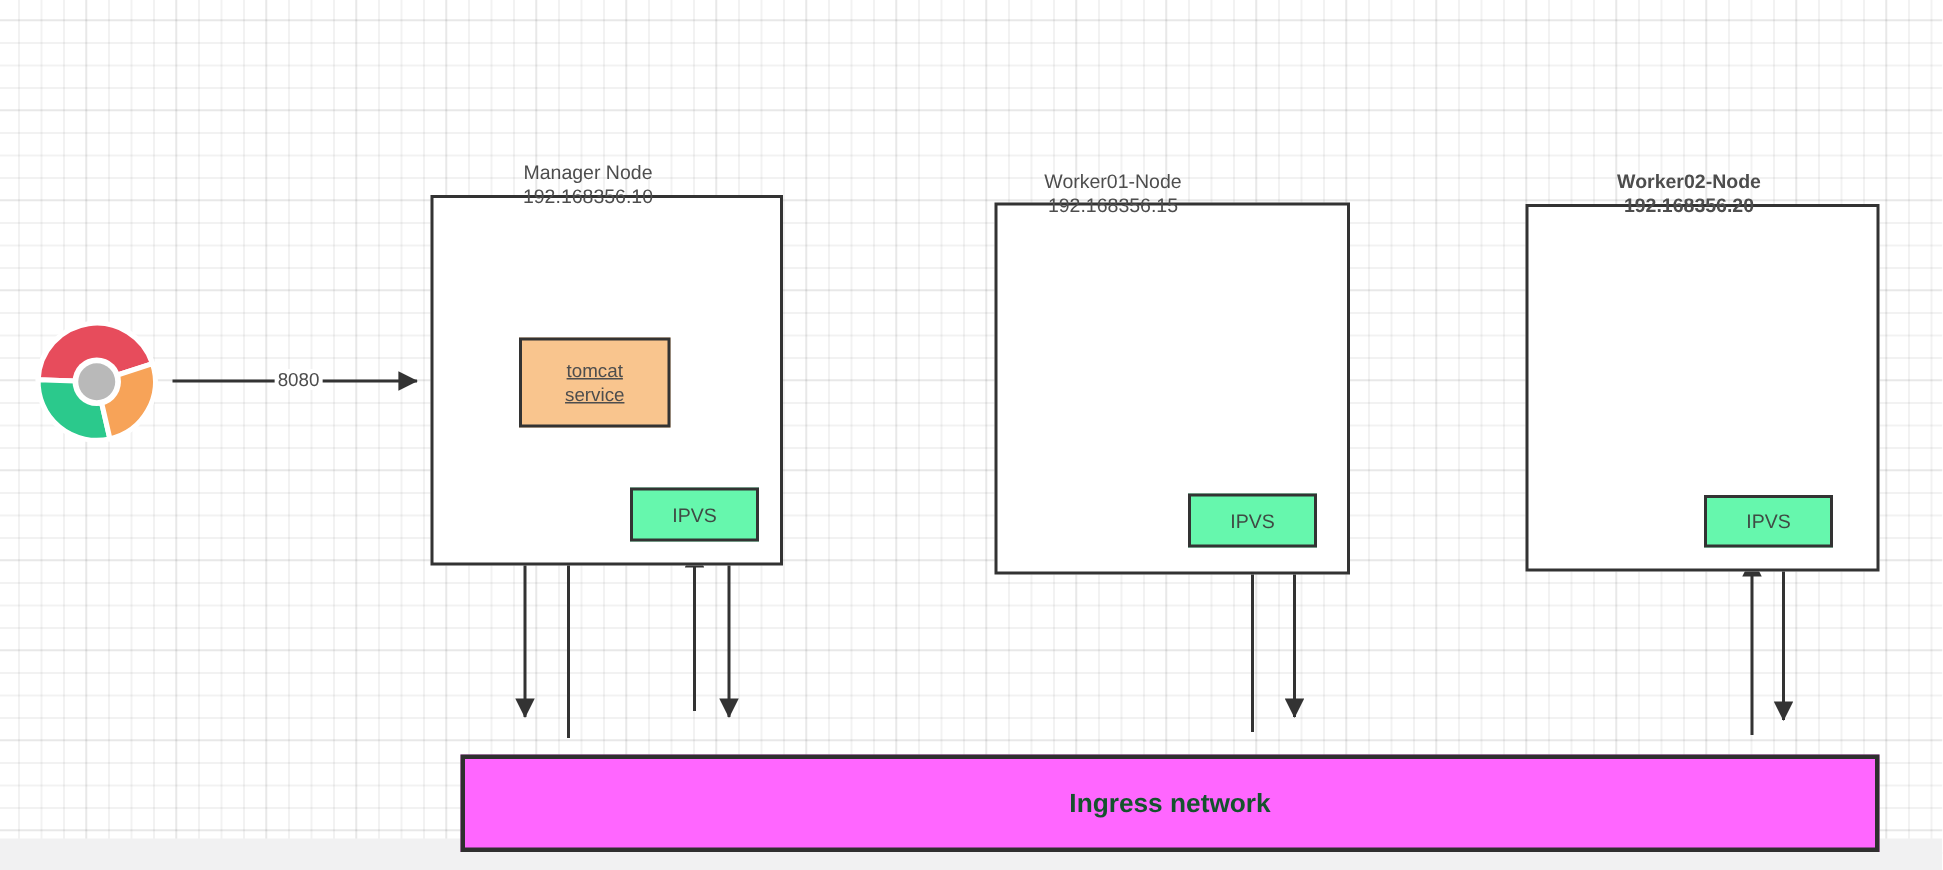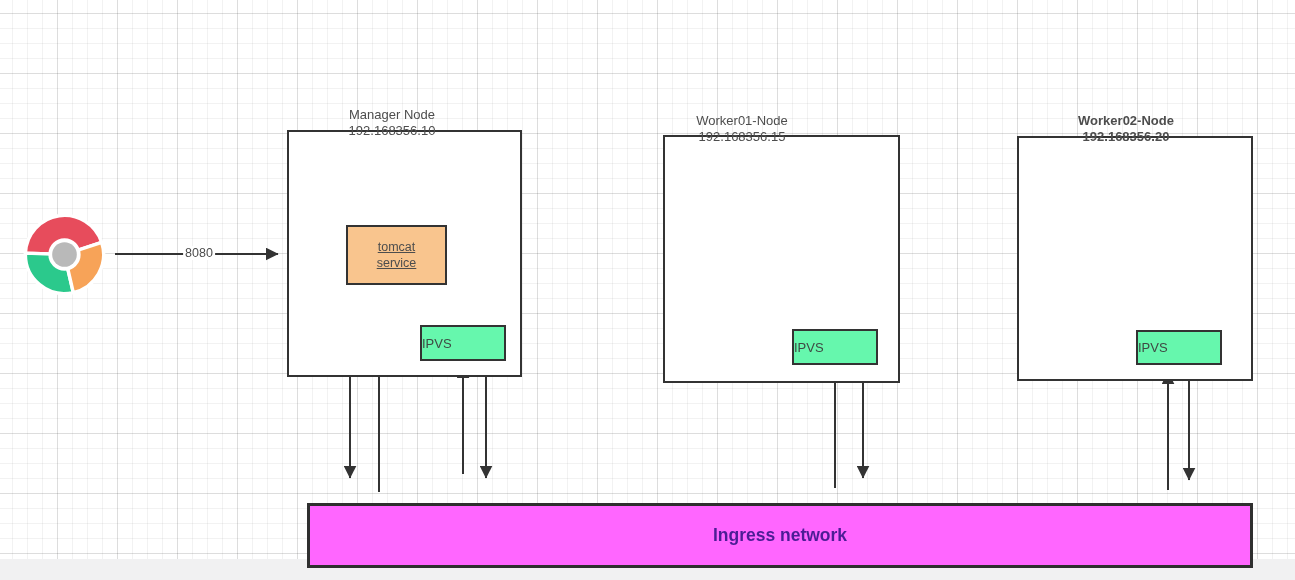--- a/index.html
+++ b/index.html
@@ -18,25 +18,25 @@
   .gray-strip{position:absolute;left:0;top:559px;width:1295px;height:21px;background:#f1f1f2;z-index:1;}
   .shape{position:absolute;box-sizing:border-box;z-index:2;}
   .node-box{background:#ffffff;border:2px solid var(--c-stroke,#333);}
   .node-label{position:absolute;z-index:3;transform:translateX(-50%);text-align:center;
     font-size:13px;line-height:15.5px;color:#4d4d4d;white-space:nowrap;margin-top:30px;}
   .tomcat-box{background:var(--c-tomcat_fill,#f9c58e);border:2px solid var(--c-stroke,#333);
     display:flex;align-items:center;justify-content:center;text-align:center;
     font-size:12.5px;line-height:16px;color:#4d4d4d;z-index:3;}
   .tomcat-box .wrap{width:64px;}
   .ipvs-box{background:var(--c-ipvs_fill,#66f7ad);border:2px solid var(--c-stroke,#333);
-    display:flex;align-items:center;justify-content:flex-start;
+    display:flex;align-items:center;justify-content:center;
     font-size:13px;color:#3f4a44;z-index:3;}
   .ingress-bar{background:var(--c-ingress_fill,#ff66ff);border:3px solid #2f2f2f;
     display:flex;align-items:center;justify-content:center;
-    font-size:17.5px;font-weight:bold;color:#4c1d95;z-index:3;}
+    font-size:17.5px;font-weight:bold;color:#14532d;z-index:3;}
   .port-label{position:absolute;left:199px;top:246px;transform:translateX(-50%);
     background:#ffffff;padding:0 2px;font-size:12.5px;color:#4d4d4d;z-index:4;}
   .arrows{position:absolute;left:0;top:0;z-index:2;}
   .arrows line{stroke:var(--c-stroke,#333);stroke-width:2;}
   .arrows marker path{fill:var(--c-stroke,#333);}
   .chrome{position:absolute;left:22px;top:212px;z-index:3;}
   .chrome .seg-red{fill:var(--c-chrome_red,#e74c5c);}
   .chrome .seg-green{fill:var(--c-chrome_green,#2bc98c);}
   .chrome .seg-orange{fill:var(--c-chrome_orange,#f7a358);}
   .chrome .hub-ring{fill:#ffffff;}

